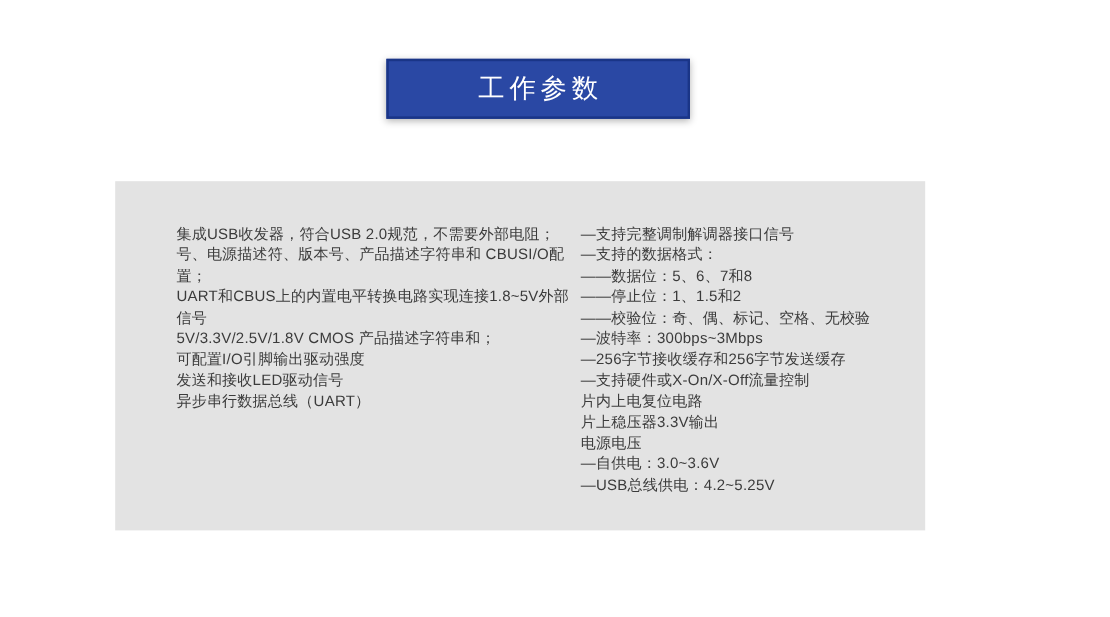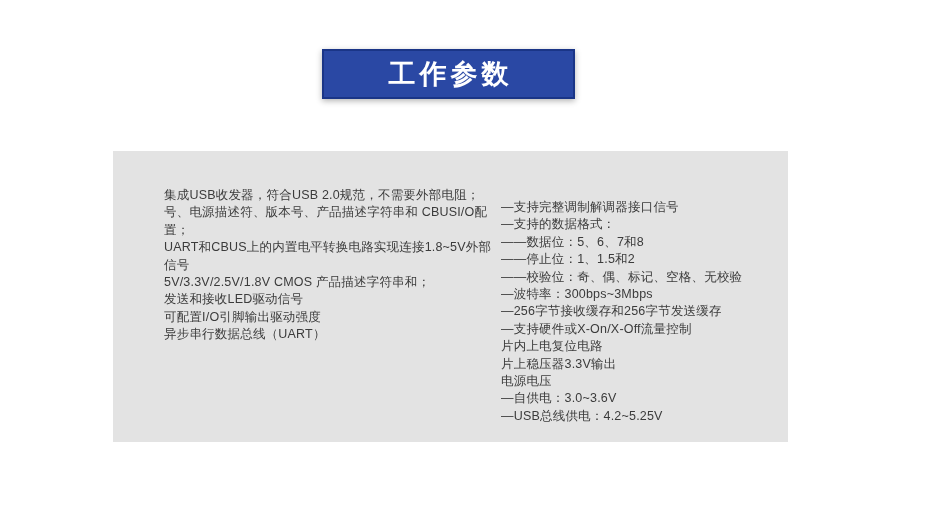--- a/index.html
+++ b/index.html
@@ -23,49 +23,48 @@
     box-sizing: border-box;
     background: #2a48a4;
     border: 2px solid #1a3587;
     box-shadow: 0 2px 6px rgba(0,0,0,0.30);
     display: flex;
     align-items: center;
     justify-content: center;
   }
   .banner-title {
     color: #ffffff;
-    font-size: 27px;
-    font-weight: bold;
+    font-size: 22px;
+    font-weight: normal;
     letter-spacing: 4px;
     line-height: 1;
     white-space: nowrap;
     transform: translateX(2px);
   }
   .panel {
     position: absolute;
-    left: 113px;
+    left: 96px;
     top: 151px;
     width: 675px;
     height: 291px;
     box-sizing: border-box;
     background: #e3e3e3;
     padding: 36px 0 0 51px;
   }
   .columns {
     display: flex;
     flex-direction: row;
     align-items: flex-start;
   }
   .col-left {
     width: 337px;
     flex: 0 0 337px;
   }
   .col-right {
     flex: 1 1 auto;
-    margin-top: 12px;
   }
   .spec-line {
     font-size: 12.5px;
     line-height: 17.4px;
     color: #3b3b3b;
     font-weight: 500;
     white-space: nowrap;
     letter-spacing: 0.2px;
   }
 </style>
@@ -78,22 +77,22 @@
 
 <div class="panel" style="background: rgb(227, 227, 227); color: rgb(59, 59, 59);">
   <div class="columns">
     <div class="col-left">
         <div class="spec-line">集成USB收发器，符合USB 2.0规范，不需要外部电阻；</div>
         <div class="spec-line">号、电源描述符、版本号、产品描述字符串和 CBUSI/O配</div>
         <div class="spec-line">置；</div>
         <div class="spec-line">UART和CBUS上的内置电平转换电路实现连接1.8~5V外部</div>
         <div class="spec-line">信号</div>
         <div class="spec-line">5V/3.3V/2.5V/1.8V CMOS 产品描述字符串和；</div>
+        <div class="spec-line">可配置I/O引脚输出驱动强度</div>
         <div class="spec-line">发送和接收LED驱动信号</div>
-        <div class="spec-line">可配置I/O引脚输出驱动强度</div>
         <div class="spec-line">异步串行数据总线（UART）</div>
       </div>
     <div class="col-right">
         <div class="spec-line">—支持完整调制解调器接口信号</div>
         <div class="spec-line">—支持的数据格式：</div>
         <div class="spec-line">——数据位：5、6、7和8</div>
         <div class="spec-line">——停止位：1、1.5和2</div>
         <div class="spec-line">——校验位：奇、偶、标记、空格、无校验</div>
         <div class="spec-line">—波特率：300bps~3Mbps</div>
         <div class="spec-line">—256字节接收缓存和256字节发送缓存</div>

